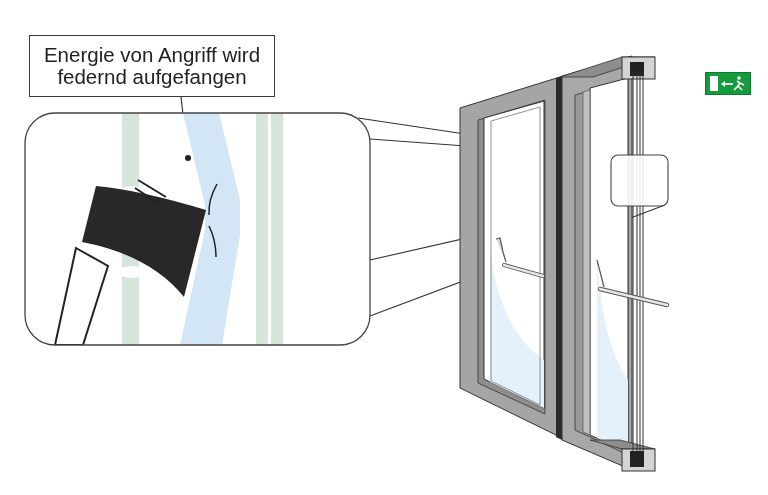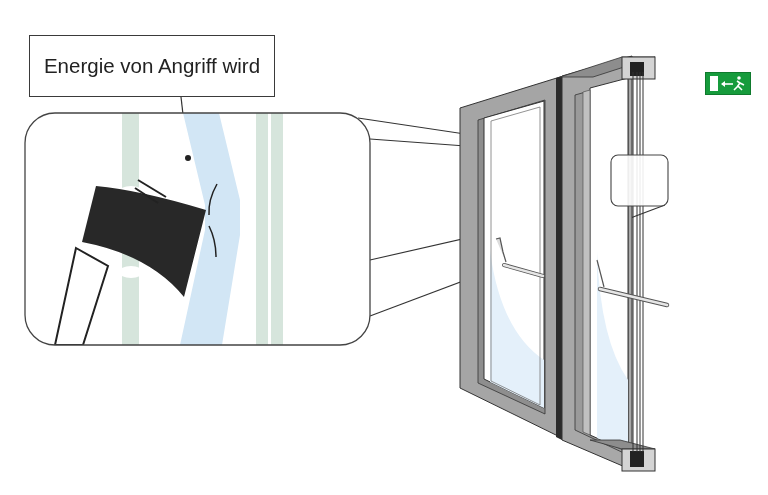--- a/index.html
+++ b/index.html
@@ -14,20 +14,21 @@
     .exit-sign {
       position: absolute; left: 705px; top: 72px; width: 46px; height: 23px;
       background: #169b3c; box-sizing: border-box; border: 1px solid #0f7a2d;
     }
   </style>
 </head>
 <body>
 
 <div class="callout">
   <span>Energie von Angriff wird</span>
+  <span>federnd aufgefangen</span>
 </div>
 
 <div class="exit-sign">
   <svg width="44" height="21" viewBox="0 0 44 21">
     <rect x="4" y="3" width="8" height="15" fill="#fff"></rect>
     <line x1="16" y1="11" x2="27" y2="11" stroke="#fff" stroke-width="1.6"></line>
     <polygon points="15,11 19,8 19,14" fill="#fff"></polygon>
     <circle cx="33" cy="5" r="1.8" fill="#fff"></circle>
     <path d="M31 8 L34 10 L31 14 M34 10 L38 12 M31 14 L28 17 M32 13 L36 17" stroke="#fff" stroke-width="1.6" fill="none"></path>
   </svg>

